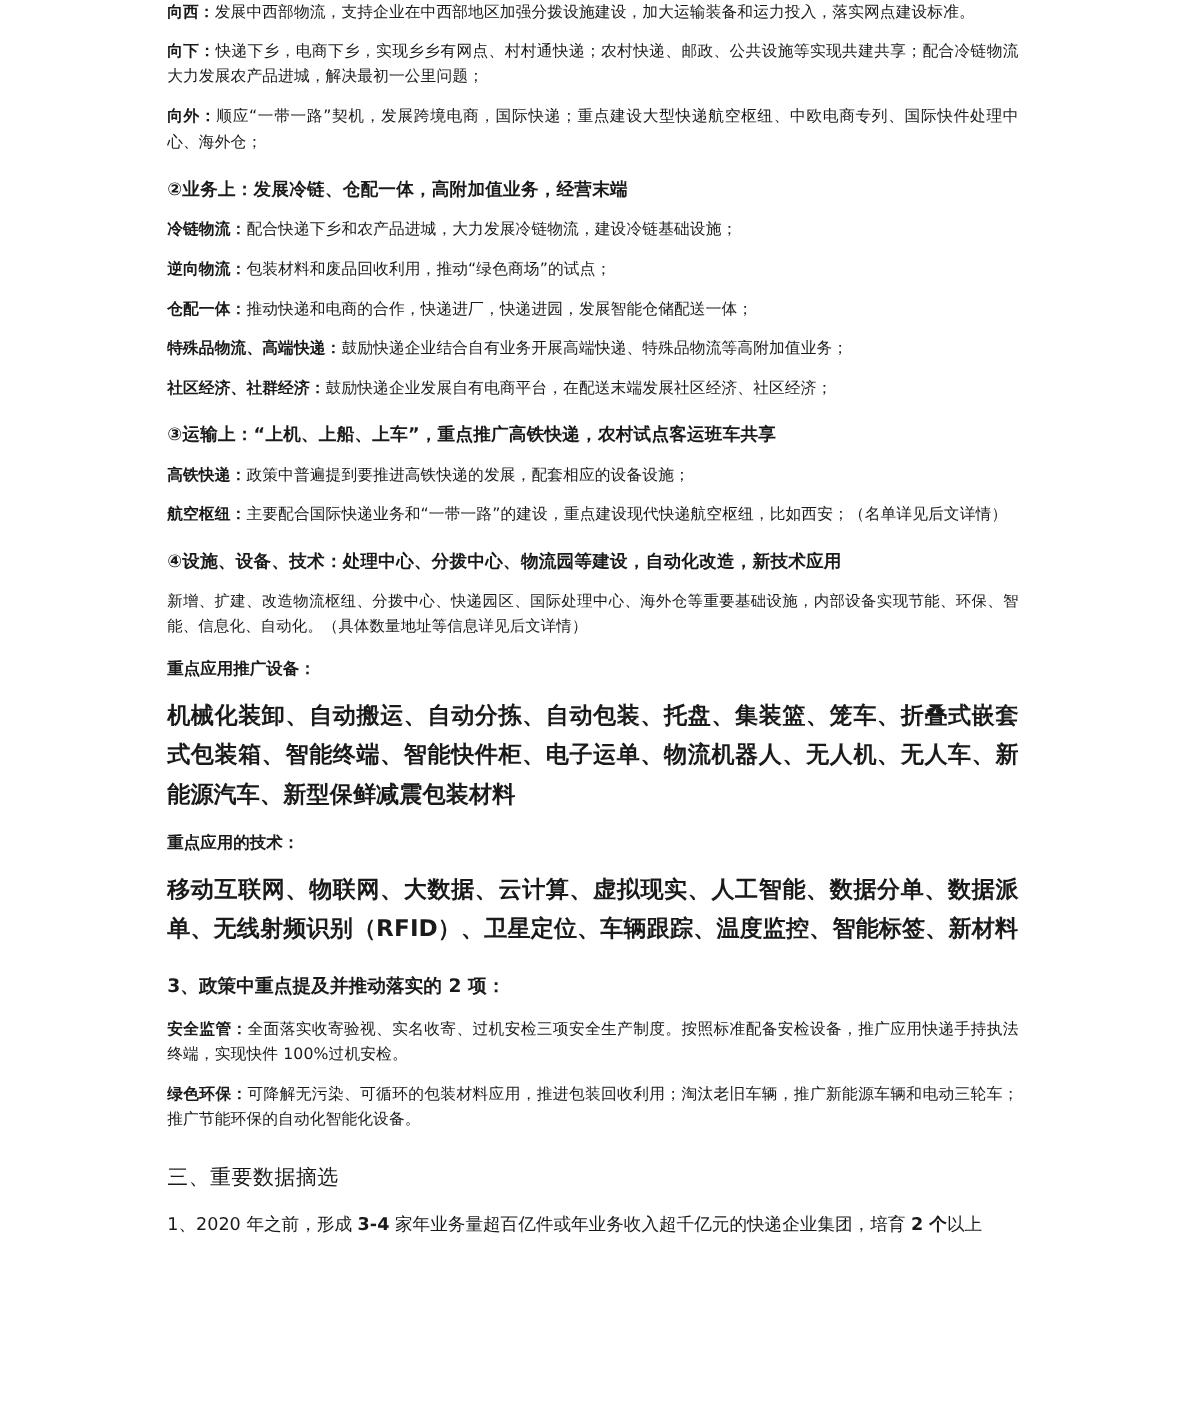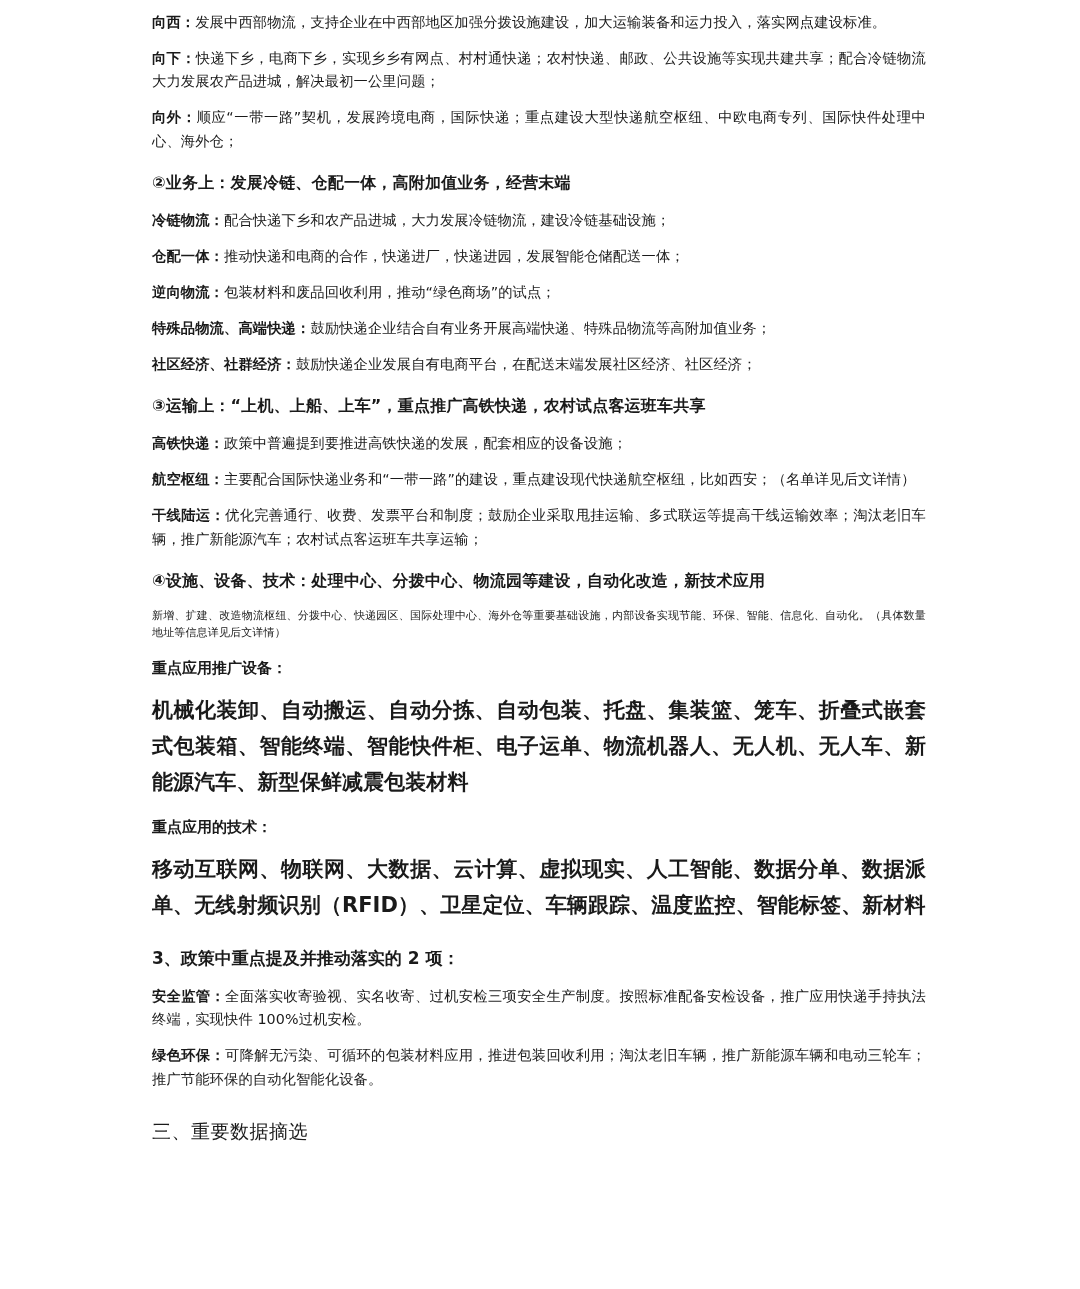--- a/index.html
+++ b/index.html
@@ -18,32 +18,32 @@
     background: #ffffff;
     overflow: hidden;
   }
   #doc {
     position: absolute;
     left: 152px;
     top: 0px;
     width: 774px;
   }
   .para {
-    margin: 11px 0 13px 0;
+    margin: 0 0 13px 0;
     line-height: 1.62;
     text-align: justify;
   }
   
   .p-sm {
     font-size: 14.3px;
     letter-spacing: 0.1px;
   }
   
   .p-md {
-    font-size: 11px;
+    font-size: 14px;
     letter-spacing: 0.15px;
   }
   
   .lead {
     font-weight: 700;
   }
   
   .sub-head {
     font-size: 16px;
     font-weight: 700;
@@ -91,32 +91,32 @@
 </head>
 <body>
 
 <div id="page">
   <div id="doc">
       <p class="para p-sm"><span class="lead">向西：</span><span>发展中西部物流，支持企业在中西部地区加强分拨设施建设，加大运输装备和运力投入，落实网点建设标准。</span></p>
       <p class="para p-sm"><span class="lead">向下：</span><span>快递下乡，电商下乡，实现乡乡有网点、村村通快递；农村快递、邮政、公共设施等实现共建共享；配合冷链物流大力发展农产品进城，解决最初一公里问题；</span></p>
       <p class="para p-sm"><span class="lead">向外：</span><span>顺应“一带一路”契机，发展跨境电商，国际快递；重点建设大型快递航空枢纽、中欧电商专列、国际快件处理中心、海外仓；</span></p>
       <p class="sub-head">②业务上：发展冷链、仓配一体，高附加值业务，经营末端</p>
       <p class="para p-sm"><span class="lead">冷链物流：</span><span>配合快递下乡和农产品进城，大力发展冷链物流，建设冷链基础设施；</span></p>
+      <p class="para p-sm"><span class="lead">逆向物流：</span><span>包装材料和废品回收利用，推动“绿色商场”的试点；</span></p>
       <p class="para p-sm"><span class="lead">仓配一体：</span><span>推动快递和电商的合作，快递进厂，快递进园，发展智能仓储配送一体；</span></p>
-      <p class="para p-sm"><span class="lead">逆向物流：</span><span>包装材料和废品回收利用，推动“绿色商场”的试点；</span></p>
       <p class="para p-sm"><span class="lead">特殊品物流、高端快递：</span><span>鼓励快递企业结合自有业务开展高端快递、特殊品物流等高附加值业务；</span></p>
       <p class="para p-sm"><span class="lead">社区经济、社群经济：</span><span>鼓励快递企业发展自有电商平台，在配送末端发展社区经济、社区经济；</span></p>
       <p class="sub-head">③运输上：“上机、上船、上车”，重点推广高铁快递，农村试点客运班车共享</p>
       <p class="para p-sm"><span class="lead">高铁快递：</span><span>政策中普遍提到要推进高铁快递的发展，配套相应的设备设施；</span></p>
       <p class="para p-sm"><span class="lead">航空枢纽：</span><span>主要配合国际快递业务和“一带一路”的建设，重点建设现代快递航空枢纽，比如西安；（名单详见后文详情）</span></p>
-      <p class="para p-sm"><span class="lead">干线陆运：</span><span>优化完善通行、收费、发票平台和制度；鼓励企业采取甩挂运输、多式联运等提高干线运输效率；淘汰老旧车辆，推广新能源汽车；农村试点客运班车共享运输；</span></p>
       <p class="sub-head">④设施、设备、技术：处理中心、分拨中心、物流园等建设，自动化改造，新技术应用</p>
       <p class="para p-md">新增、扩建、改造物流枢纽、分拨中心、快递园区、国际处理中心、海外仓等重要基础设施，内部设备实现节能、环保、智能、信息化、自动化。（具体数量地址等信息详见后文详情）</p>
       <p class="bold-label">重点应用推广设备：</p>
       <p class="bold-block">机械化装卸、自动搬运、自动分拣、自动包装、托盘、集装篮、笼车、折叠式嵌套式包装箱、智能终端、智能快件柜、电子运单、物流机器人、无人机、无人车、新能源汽车、新型保鲜减震包装材料</p>
       <p class="bold-label">重点应用的技术：</p>
       <p class="bold-block">移动互联网、物联网、大数据、云计算、虚拟现实、人工智能、数据分单、数据派单、无线射频识别（RFID）、卫星定位、车辆跟踪、温度监控、智能标签、新材料</p>
       <p class="section-num">3、政策中重点提及并推动落实的 2 项：</p>
       <p class="para p-sm"><span class="lead">安全监管：</span><span>全面落实收寄验视、实名收寄、过机安检三项安全生产制度。按照标准配备安检设备，推广应用快递手持执法终端，实现快件 100%过机安检。</span></p>
       <p class="para p-sm"><span class="lead">绿色环保：</span><span>可降解无污染、可循环的包装材料应用，推进包装回收利用；淘汰老旧车辆，推广新能源车辆和电动三轮车；推广节能环保的自动化智能化设备。</span></p>
       <p class="section-title">三、重要数据摘选</p>
+      <p class="last-line"><span>1、2020 年之前，形成 </span><span class="mixed-bold">3-4</span><span> 家年业务量超百亿件或年业务收入超千亿元的快递企业集团，培育 </span><span class="mixed-bold">2 个</span><span>以上</span></p>
     </div>
 </div>
 
 </body></html>

